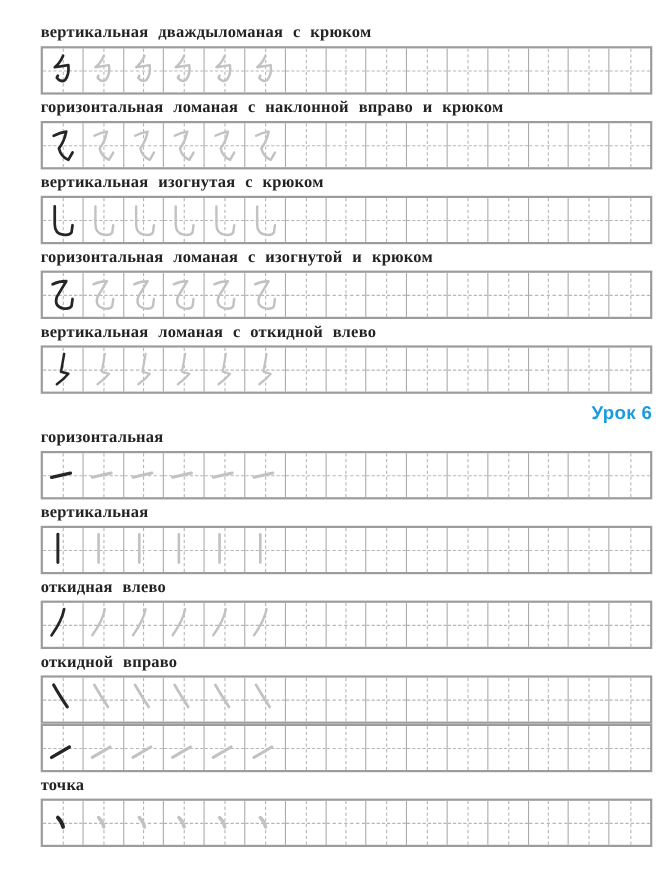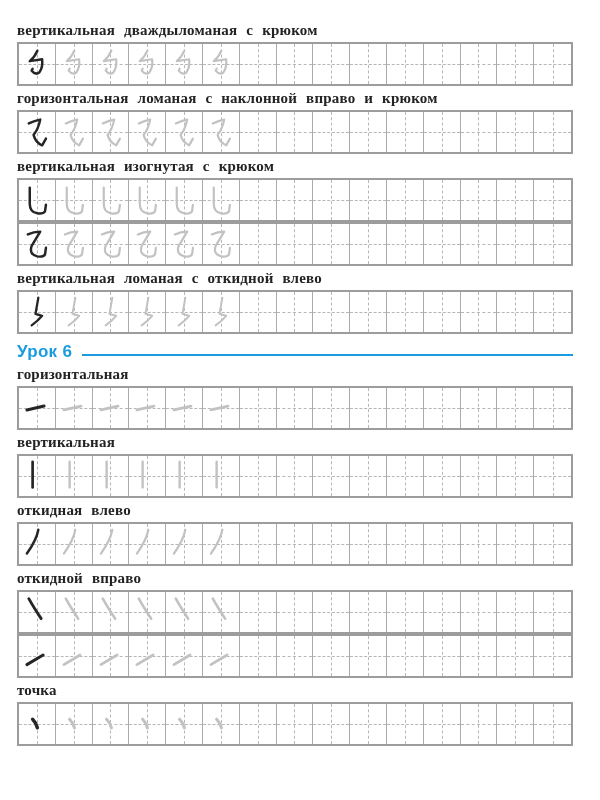--- a/index.html
+++ b/index.html
@@ -3,21 +3,21 @@
 <meta charset="utf-8">
 <style>
   html,body{margin:0;padding:0;}
   body{
     width:600px;height:800px;overflow:hidden;background:#ffffff;
     font-family:"Liberation Serif", serif;
   }
   .page{
     box-sizing:border-box;
     width:600px;height:800px;
-    padding:18px 9px 0 17px;
+    padding:18px 9px 0 37px;
   }
   .stroke-label{
     font-family:"Liberation Serif", serif;
     font-weight:700;
     font-size:15px;
     line-height:16px;
     letter-spacing:0.2px;
     word-spacing:5px;
     color:#232323;
     margin:4px 0 4px 0;
@@ -42,24 +42,25 @@
     border-left:1px dashed #b7b7b7;
   }
   .cell::after{
     content:"";position:absolute;top:50%;left:0;right:0;height:0;
     border-top:1px dashed #b7b7b7;
   }
   .cell svg{
     position:absolute;inset:0;width:100%;height:100%;z-index:2;
   }
   .lesson-header{
-    display:flex;align-items:center;
+    display:flex;align-items:flex-end;
     height:20px;
     margin:8px 0 2px 0;
     width:556px;
+    flex-direction:column;
   }
   .lesson-title{
     font-family:"Liberation Sans", sans-serif;
     font-weight:700;
     font-size:17px;
     color:#189cdf;
     letter-spacing:0.3px;
     white-space:nowrap;
   }
   .lesson-rule{
@@ -201,20 +202,21 @@
           <div class="cell"></div>
           <div class="cell"></div>
           <div class="cell"></div>
           <div class="cell"></div>
           <div class="cell"></div>
           <div class="cell"></div>
           <div class="cell"></div>
         </div>
       </div>
       <div class="stroke-row">
+        <div class="stroke-label">горизонтальная ломаная с изогнутой и крюком</div>
         <div class="practice-grid">
           <div class="cell">
             <svg viewBox="0 0 37 42">
               <path d="M 9 11 Q 15 8 22 8 L 13 23 Q 10 32 19 34 Q 25 35 27 32 L 28 25" fill="none" stroke="#252525" stroke-width="2.6" stroke-linecap="round" stroke-linejoin="round"></path>
             </svg>
           </div>
           <div class="cell">
             <svg viewBox="0 0 37 42">
               <path d="M 9 11 Q 15 8 22 8 L 13 23 Q 10 32 19 34 Q 25 35 27 32 L 28 25" fill="none" stroke="#c2c2c2" stroke-width="2.3000000000000003" stroke-linecap="round" stroke-linejoin="round"></path>
             </svg>

